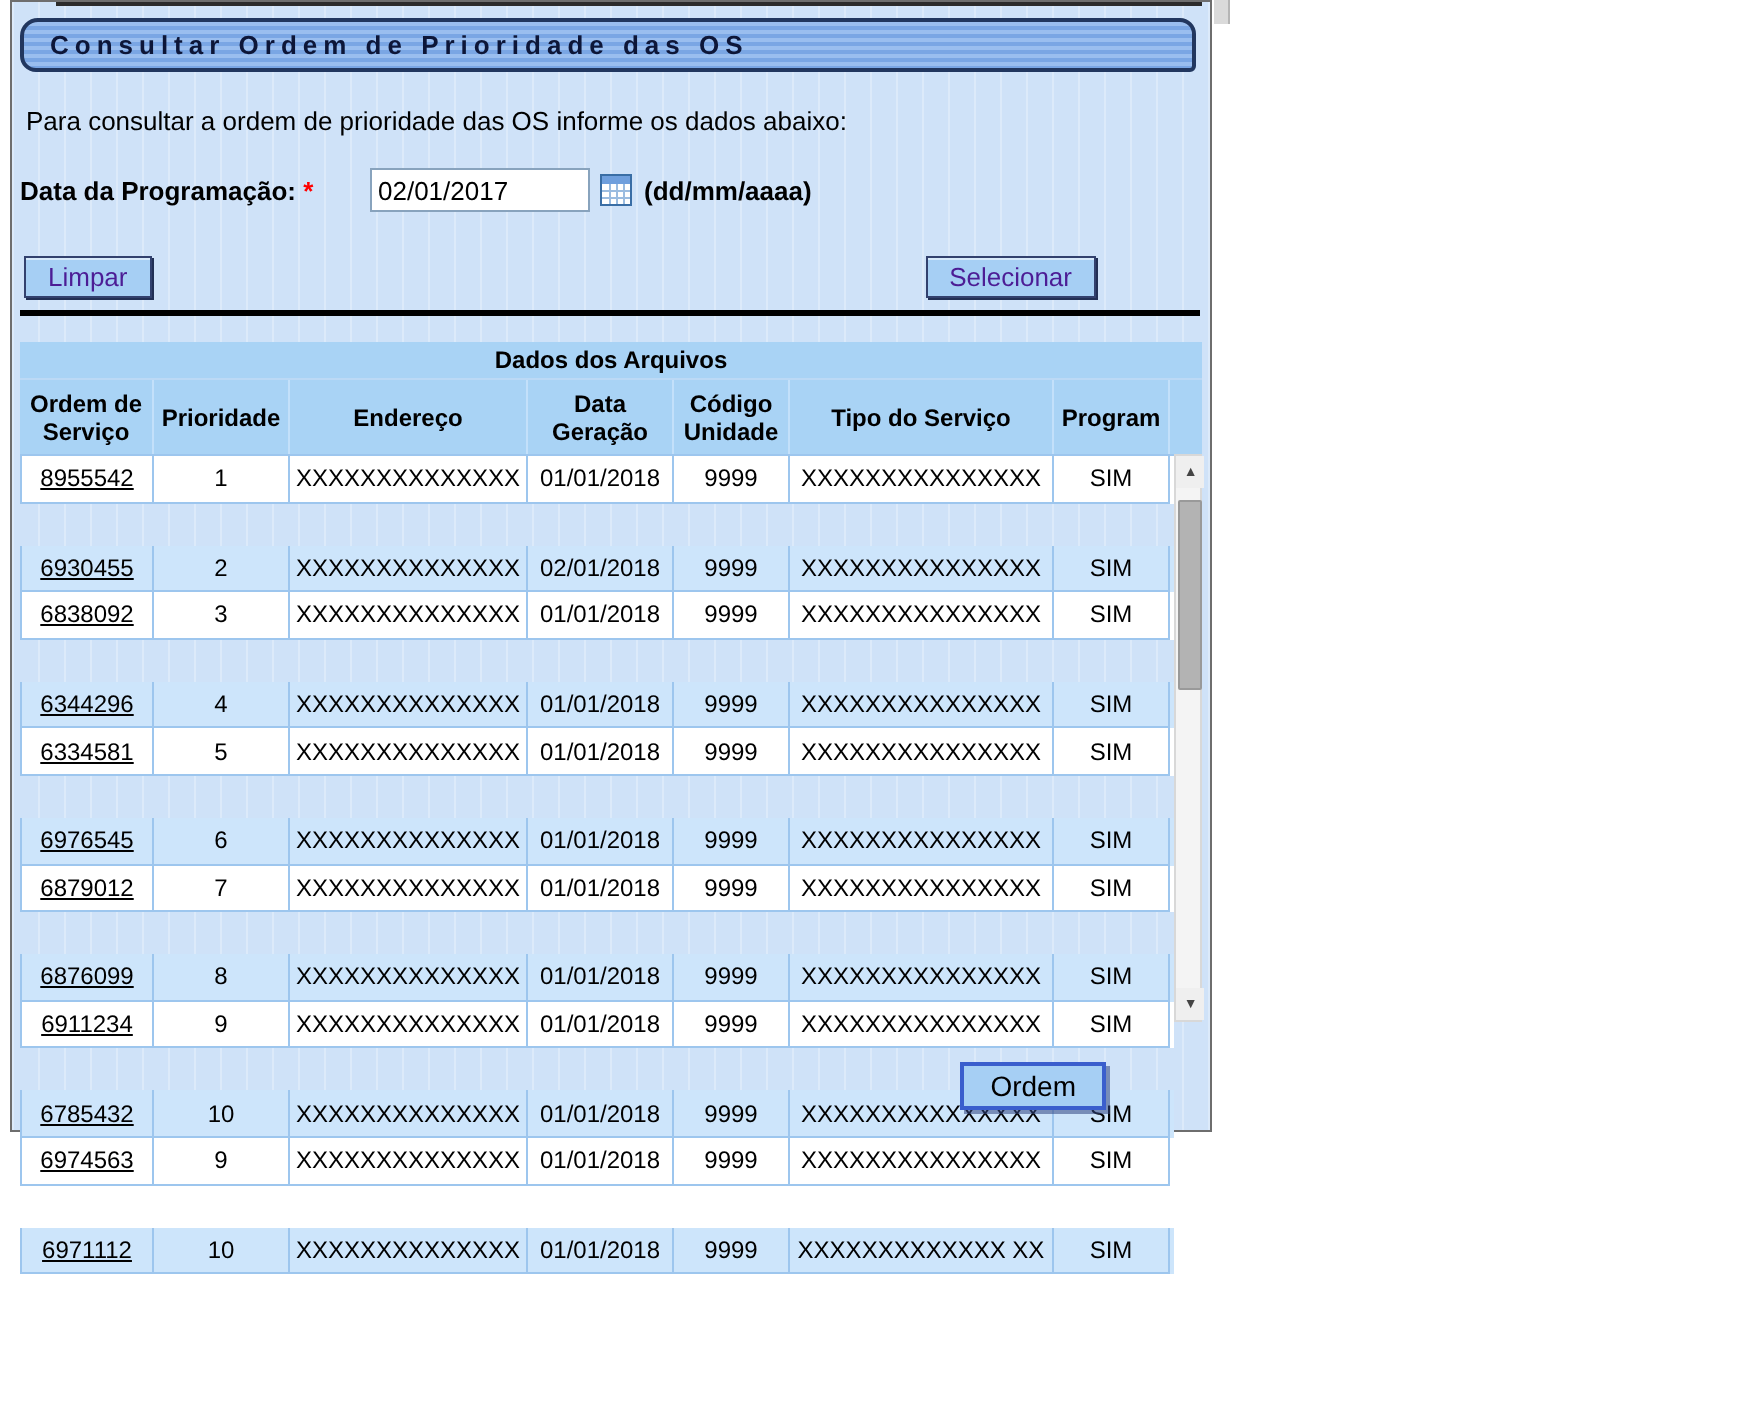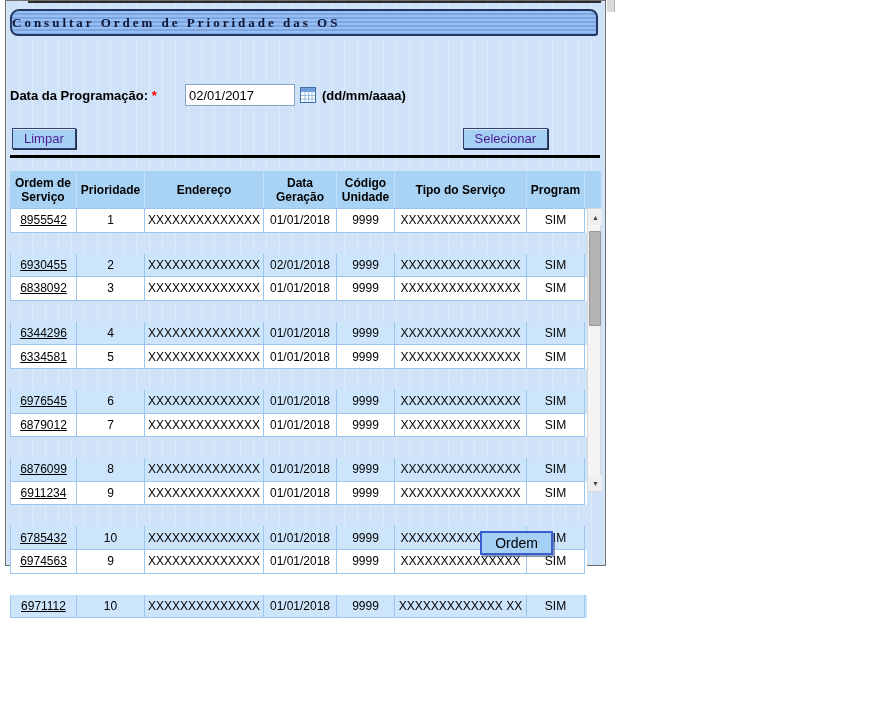--- a/index.html
+++ b/index.html
@@ -19,21 +19,21 @@
 
   .titlebar {
     position: absolute; left: 4px; top: 8px; width: 588px; height: 27px;
     background: repeating-linear-gradient(180deg, #9abeef 0 2px, #7aa6e4 2px 4px);
     border: 2px solid #22375f;
     border-radius: 9px 8px 3px 8px;
     display: flex; align-items: center;
   }
   .titlebar .title {
     font-size: 13px; font-weight: bold; letter-spacing: 3px; color: #0d1638;
-    white-space: nowrap; font-family: Liberation Serif, serif;
+    padding-left: 13px; white-space: nowrap;
   }
 
   .intro { position: absolute; left: 7px; top: 52px; font-size: 13px; color: #000; }
 
   .form-row { position: absolute; left: 4px; top: 83px; display: flex; align-items: center; height: 22px; }
   .form-row .lbl { font-size: 13px; font-weight: bold; color: #000; width: 175px; }
   .form-row .req { color: #ff0000; font-weight: bold; }
   .date-input {
     width: 110px; height: 20px; border: 1px solid #88a3bd; background: #fff;
     font-family: "Liberation Sans", sans-serif; font-size: 13px; padding: 10px 3px; color: #000;
@@ -115,20 +115,21 @@
 <div class="stage">
   <div class="page-artifact"></div>
 
   <div class="dialog">
     <div class="top-artifact"></div>
 
     <div class="titlebar">
       <span class="title">Consultar Ordem de Prioridade das OS</span>
     </div>
 
+    <div class="intro">Para consultar a ordem de prioridade das OS informe os dados abaixo:</div>
 
     <div class="form-row">
       <span class="lbl">
         <span>Data da Programação:</span>
         <span class="req">*</span>
       </span>
       <input class="date-input" type="text" value="02/01/2017" style="">
       <span class="cal-icon">
         <svg width="17" height="17" viewBox="0 0 17 17">
           <rect x="0.5" y="0.5" width="15" height="15" fill="#ffffff" stroke="#3a6ea5"></rect>
@@ -144,20 +145,21 @@
     </div>
 
     <div class="actions">
       <button class="btn">Limpar</button>
       <button class="btn">Selecionar</button>
     </div>
 
     <div class="sep"></div>
 
     <div class="table-wrap">
+      <div class="tcaption">Dados dos Arquivos</div>
       <div class="hrow" id="header-row">
           <div class="hcell c-os">Ordem de Serviço</div>
           <div class="hcell c-pri">Prioridade</div>
           <div class="hcell c-end">Endereço</div>
           <div class="hcell c-dat">Data Geração</div>
           <div class="hcell c-cod">Código Unidade</div>
           <div class="hcell c-tip">Tipo do Serviço</div>
           <div class="hcell c-pro">Program</div>
           <div class="hspacer"></div>
         </div>

